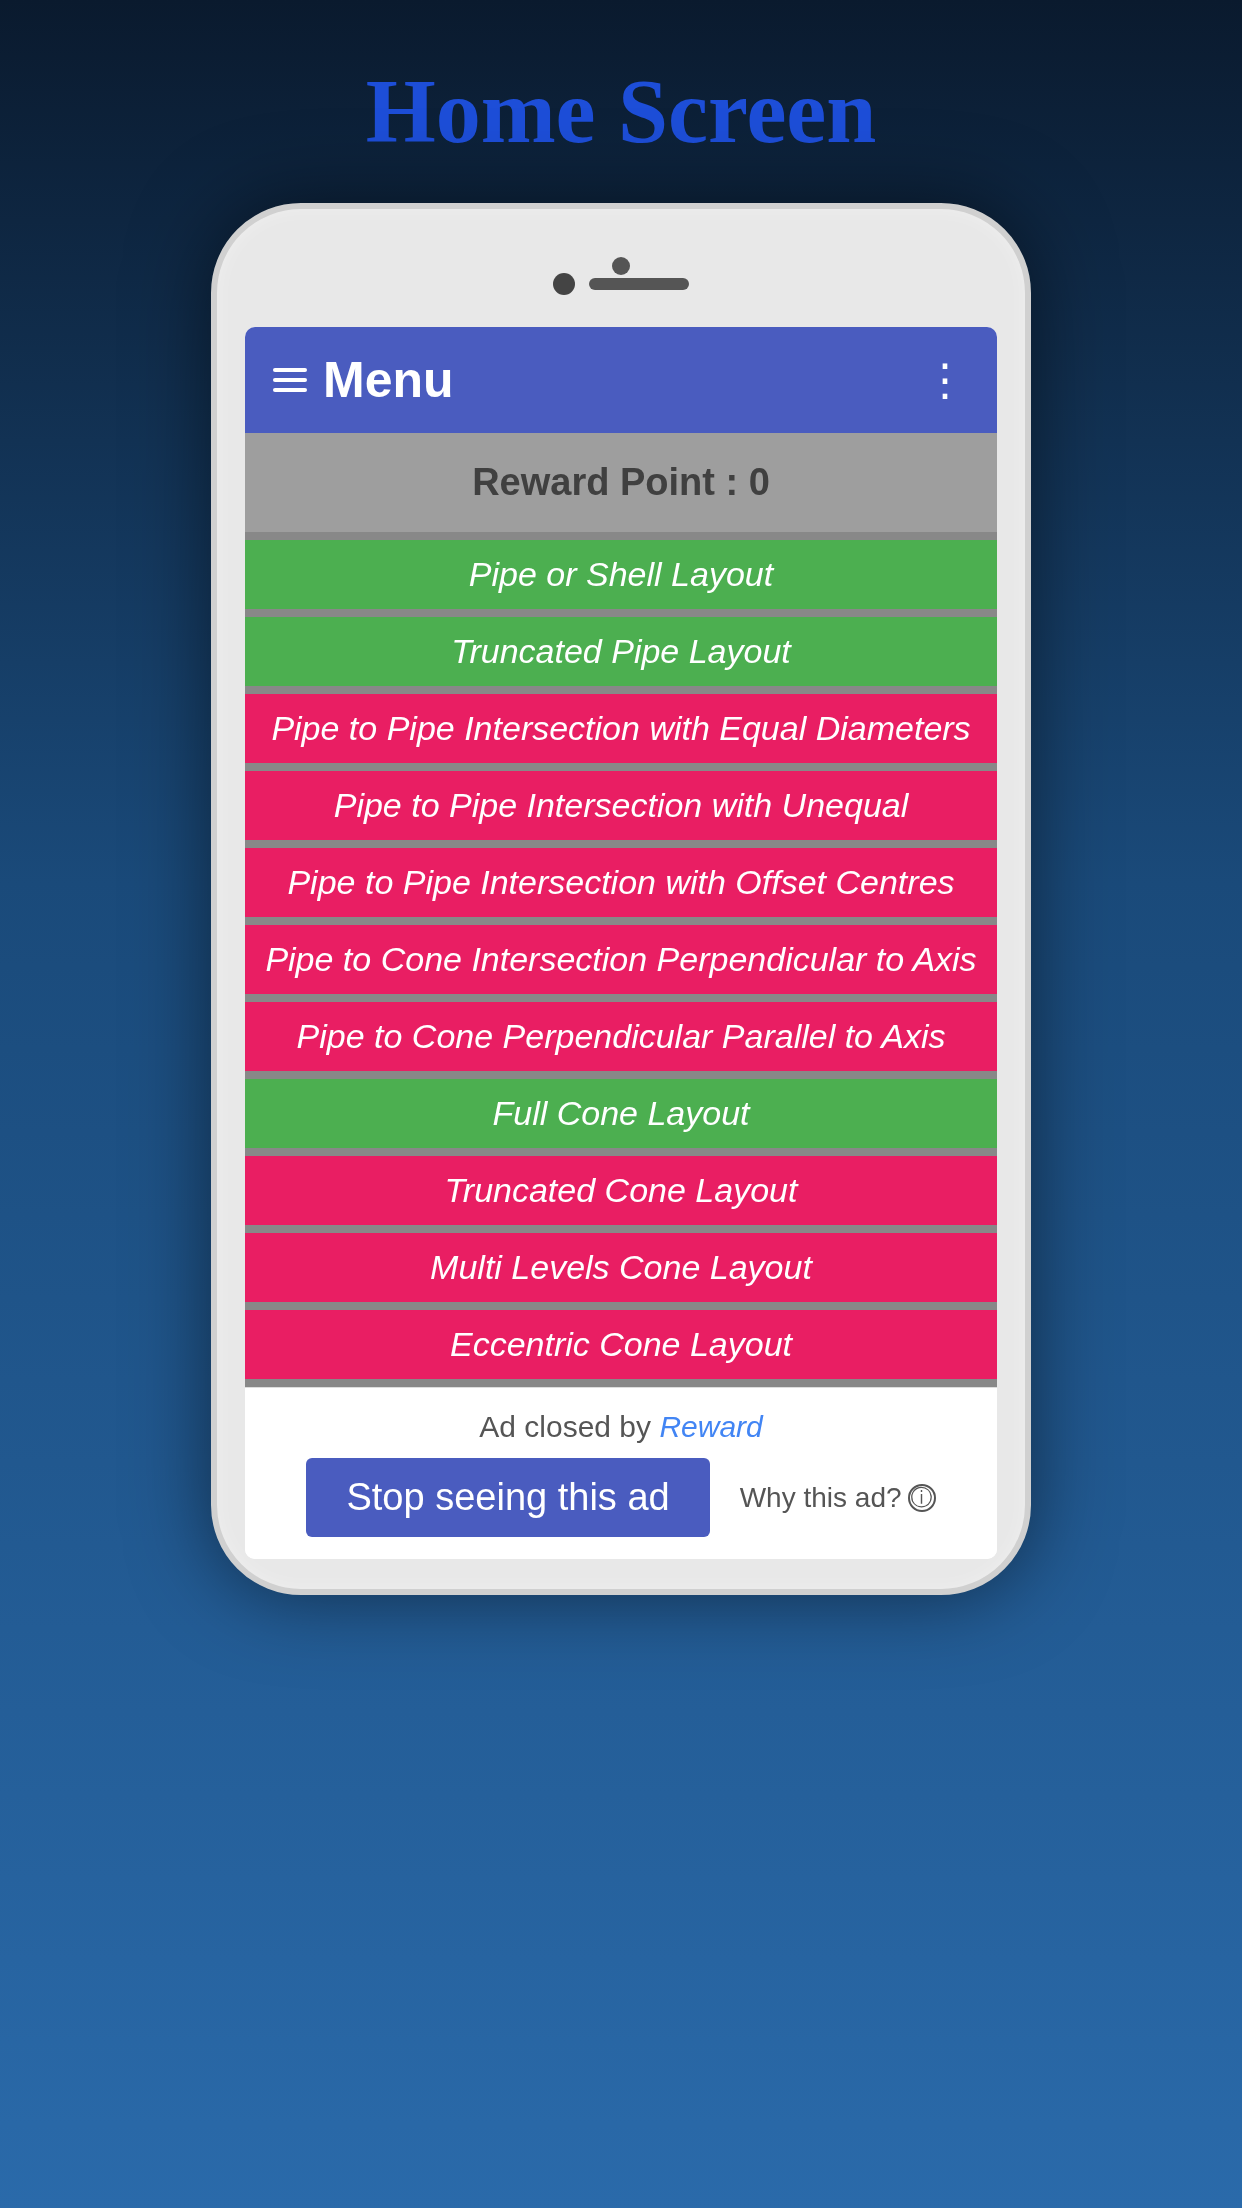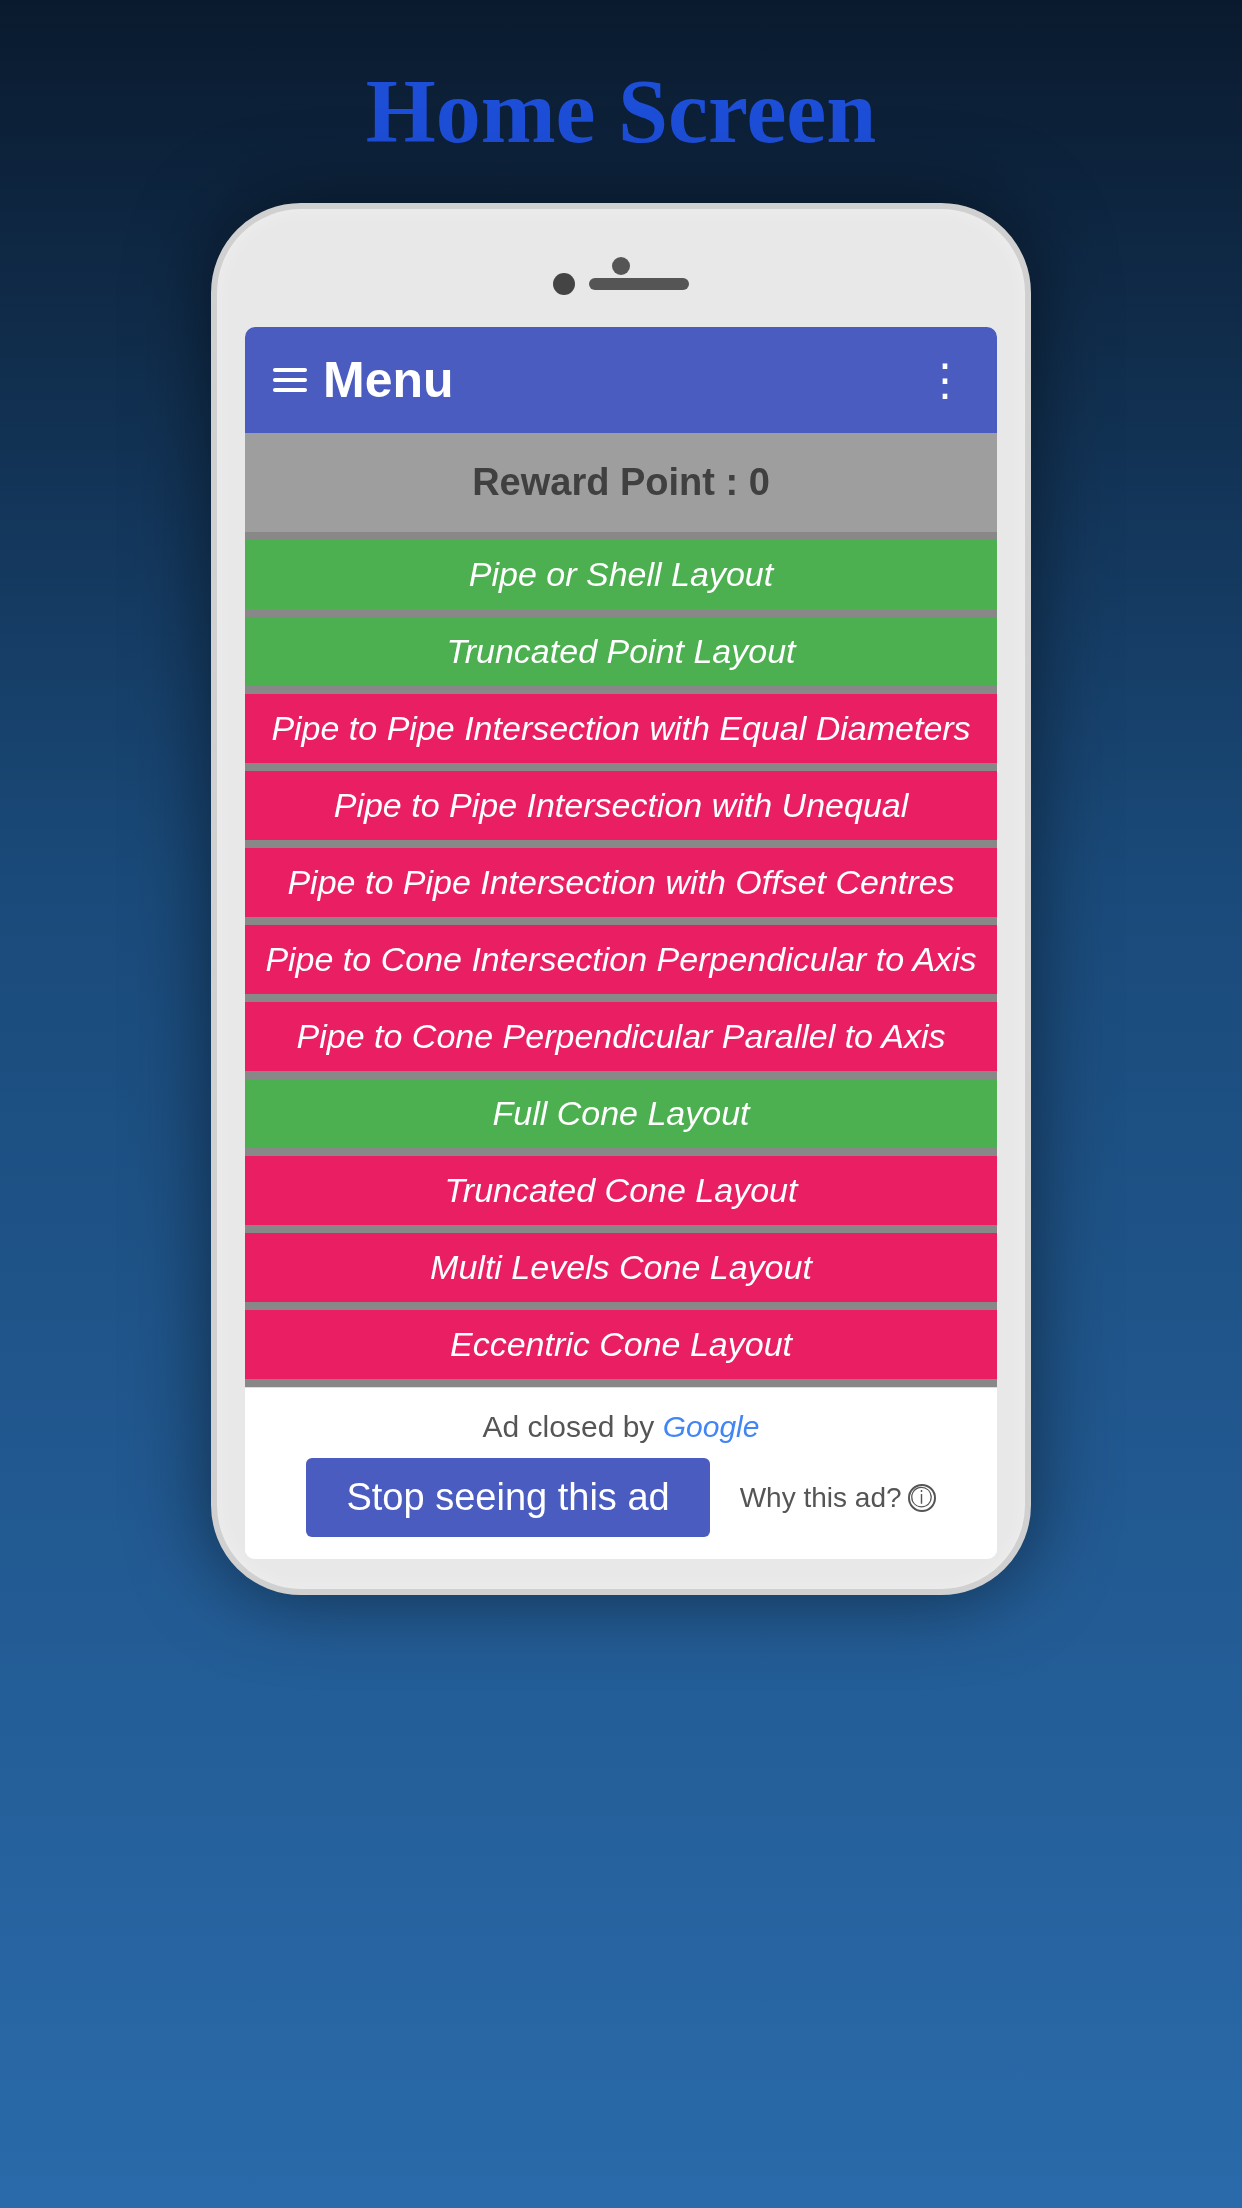--- a/index.html
+++ b/index.html
@@ -260,21 +260,21 @@
       <div class="reward-bar">
         <span class="reward-text">Reward Point : 0</span>
       </div>
       <div class="separator"></div>
 
       <div class="menu-item item-green">
         <span>Pipe or Shell Layout</span>
       </div>
       <div class="separator"></div>
       <div class="menu-item item-green">
-        <span>Truncated Point Layout</span>
+        <span>Truncated Pipe Layout</span>
       </div>
       <div class="separator"></div>
       <div class="menu-item item-pink">
         <span>Pipe to Pipe Intersection with Equal Diameters</span>
       </div>
       <div class="separator"></div>
       <div class="menu-item item-pink">
         <span>Pipe to Pipe Intersection with Unequal</span>
       </div>
       <div class="separator"></div>
@@ -302,21 +302,21 @@
         <span>Multi Levels Cone Layout</span>
       </div>
       <div class="separator"></div>
       <div class="menu-item item-pink">
         <span>Eccentric Cone Layout</span>
       </div>
       <div class="separator"></div>
 
       <div class="ad-banner">
         <div class="ad-closed-text">
-          <span>Ad closed by</span>&nbsp;<span class="google">Google</span>
+          <span>Ad closed by</span>&nbsp;<span class="google">Reward</span>
         </div>
         <div class="ad-actions">
           <button class="stop-seeing-btn">Stop seeing this ad</button>
           <div class="why-this-ad">
             <span>Why this ad?</span>
             <span class="info-icon">ⓘ</span>
           </div>
         </div>
       </div>
 

